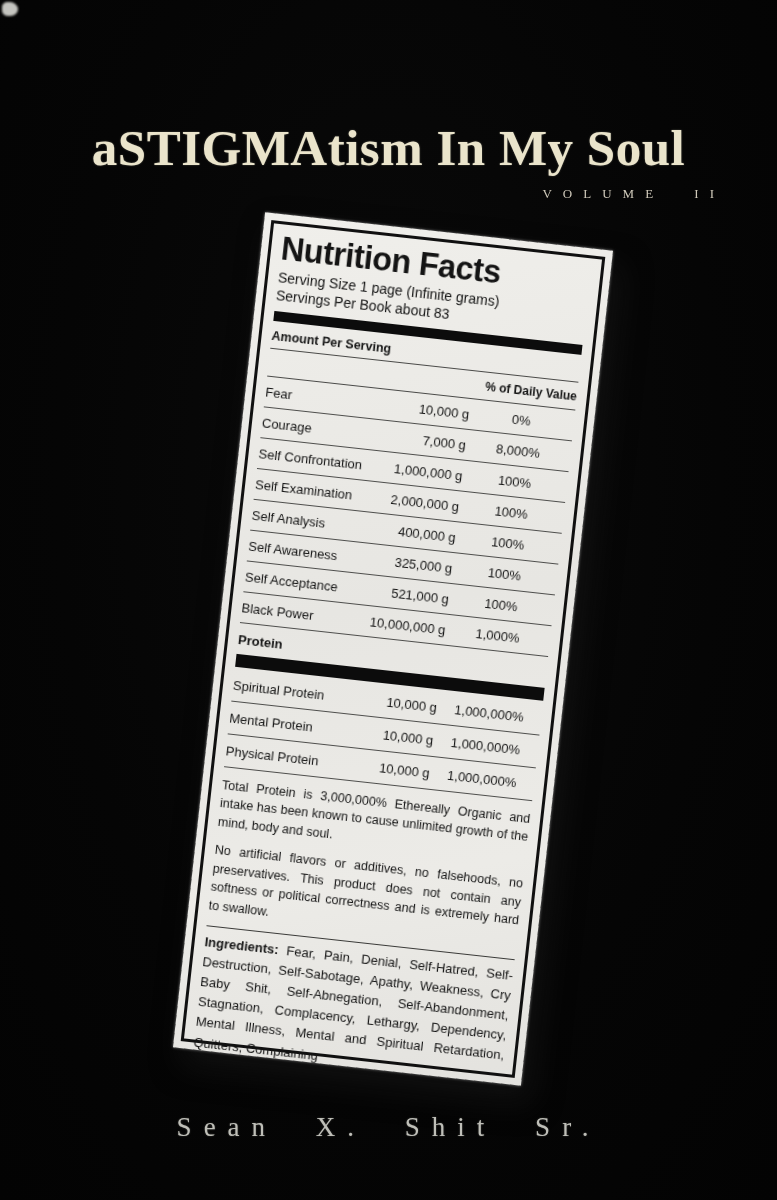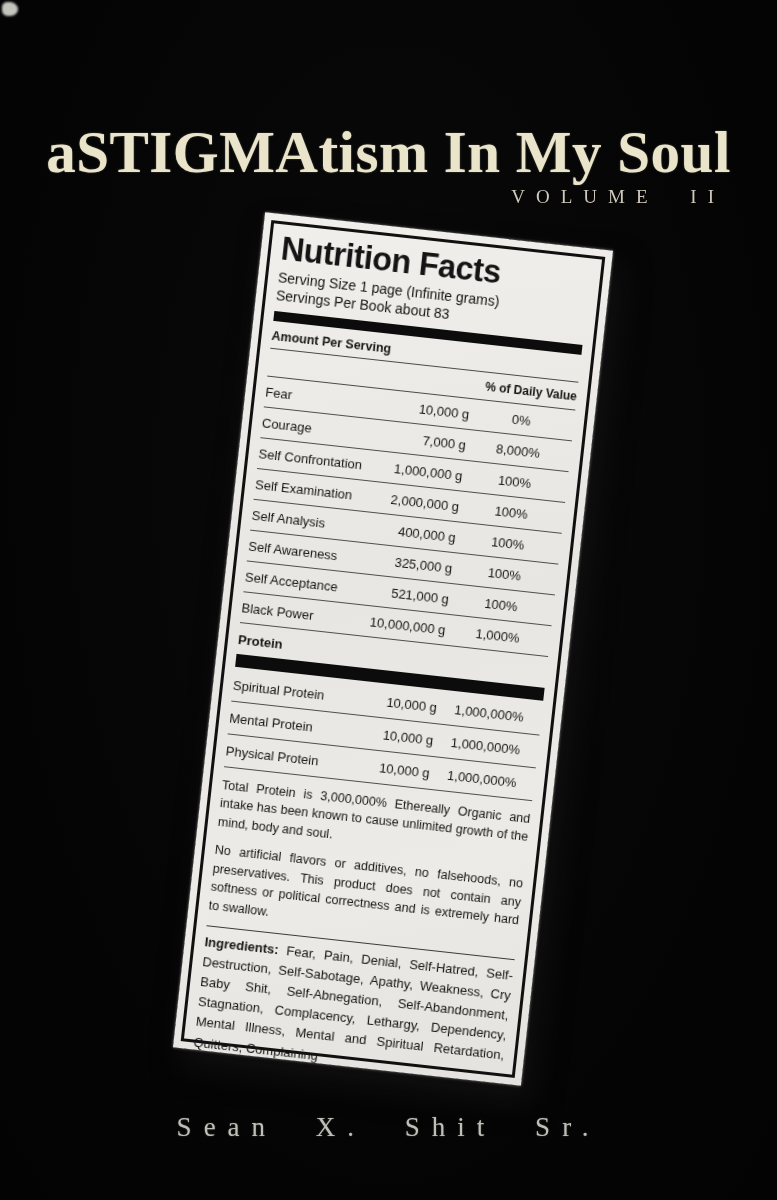--- a/index.html
+++ b/index.html
@@ -8,27 +8,27 @@
     background:radial-gradient(ellipse at 50% 40%, #0a0a0a 0%, #050505 60%, #030303 100%);
     font-family:"Liberation Sans", sans-serif;
   }
   .artifact{
     position:absolute;left:2px;top:2px;width:16px;height:14px;border-radius:40% 60% 55% 45%;
     background:rgba(230,230,225,0.85);filter:blur(1px);
   }
   .book-title{
     position:absolute;top:120px;left:0;width:100%;text-align:center;
     font-family:"Liberation Serif","DejaVu Serif",serif;font-weight:bold;
-    font-size:59px;color:#eae4cb;letter-spacing:0.5px;line-height:1.1;
+    font-size:51px;color:#eae4cb;letter-spacing:0.5px;line-height:1.1;
     text-shadow:0 0 2px rgba(234,228,203,0.35);
   }
   .volume{
     position:absolute;top:186px;right:52px;
     font-family:"Liberation Serif","DejaVu Serif",serif;
-    font-size:19px;color:#cfc9ba;letter-spacing:11px;word-spacing:16px;
+    font-size:13px;color:#cfc9ba;letter-spacing:11px;word-spacing:16px;
   }
   .label-wrap{
     position:absolute;left:218px;top:229px;width:350px;height:840px;
     transform:rotate(6.3deg);transform-origin:center center;
     background:linear-gradient(165deg,#f0efeb 0%,#e7e6e2 45%,#ecebe7 75%,#e3e2de 100%);
     box-shadow:0 0 3px rgba(255,255,255,0.5), 10px 16px 30px rgba(25,25,25,0.55);
   }
   .frame{
     position:absolute;inset:7px;border:3px solid #101010;
     padding:6px 10px 8px 10px;color:#141414;filter:blur(0.35px);

